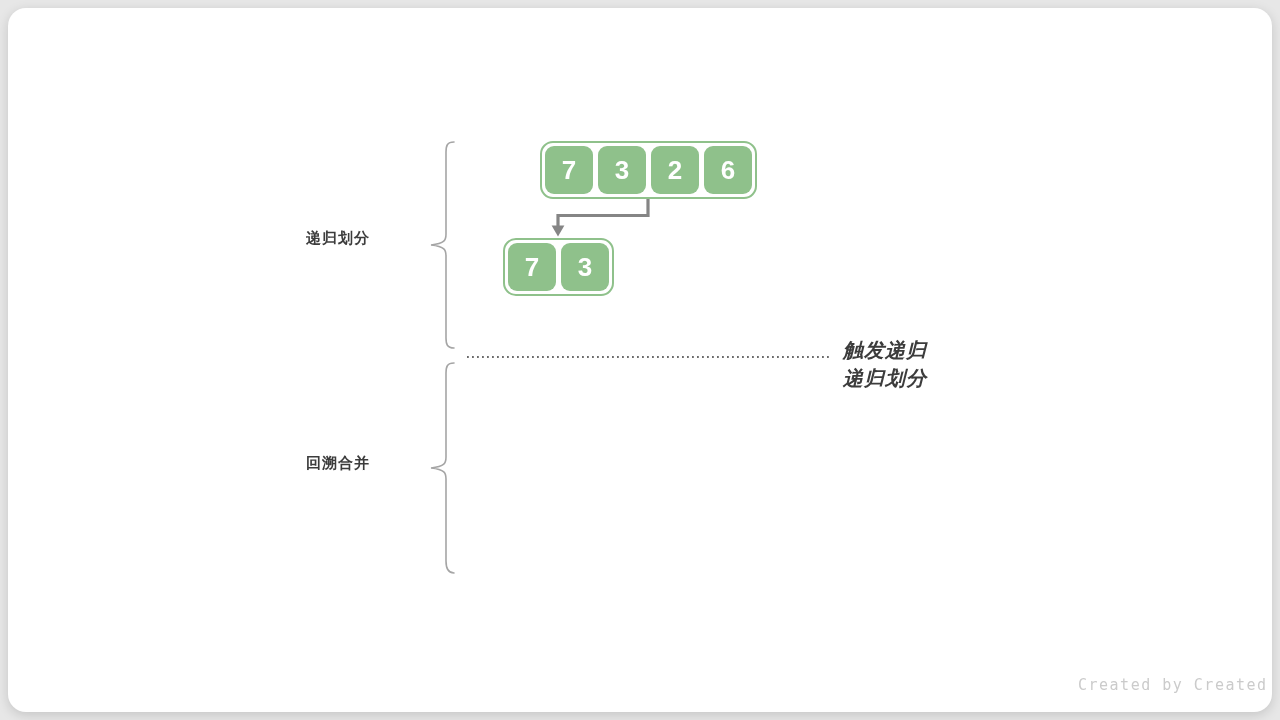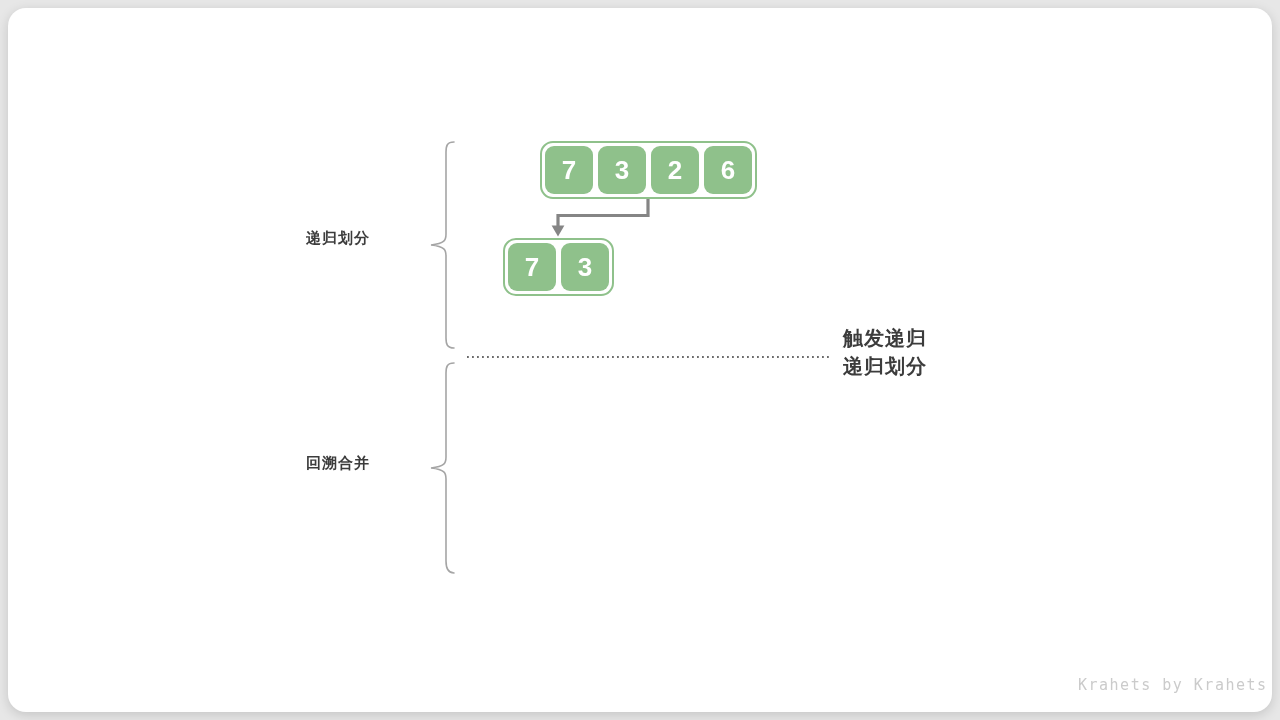--- a/index.html
+++ b/index.html
@@ -70,20 +70,20 @@
   </div>
 
   <div class="array" style="left:503px; top:238px;">
     <div class="cell">7</div>
     <div class="cell">3</div>
   </div>
 
   <div class="phase-label" style="left:306px; top:229px;">递归划分</div>
   <div class="phase-label" style="left:306px; top:454px;">回溯合并</div>
 
-  <div class="annotation" style="left:843px; top:324px;">
+  <div class="annotation" style="left:843px; top:336px;font-style:italic;">
     <div>触发递归</div>
     <div>递归划分</div>
   </div>
 
-  <div class="watermark" style="left:1078px; top:676px;">Krahets by Krahets</div>
+  <div class="watermark" style="left:1078px; top:676px;">Created by Created</div>
 
 </div>
 
 </body></html>

